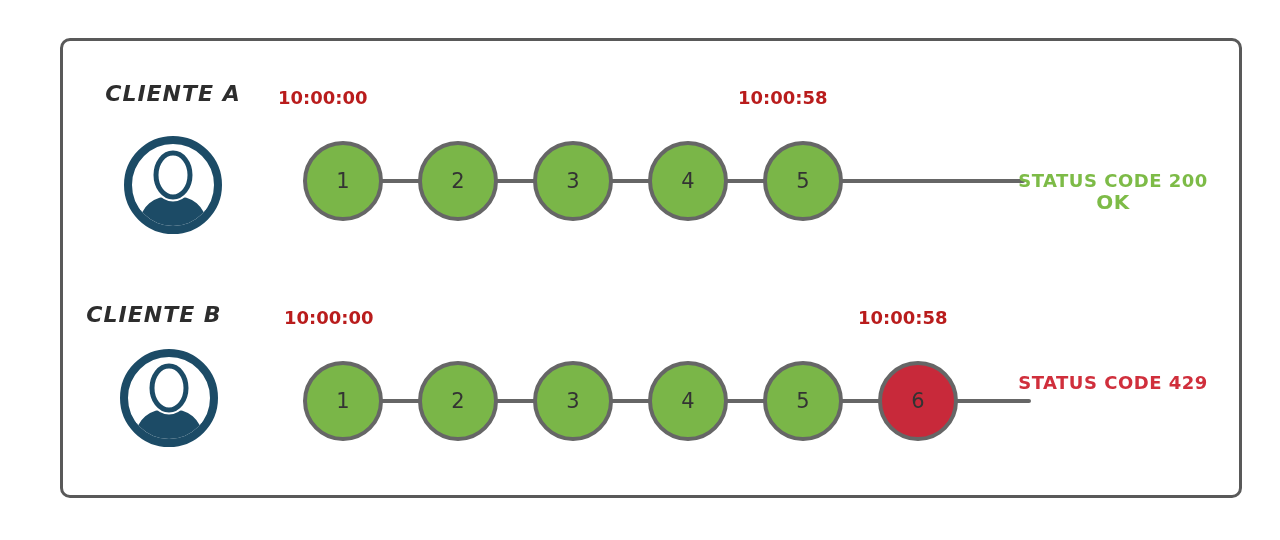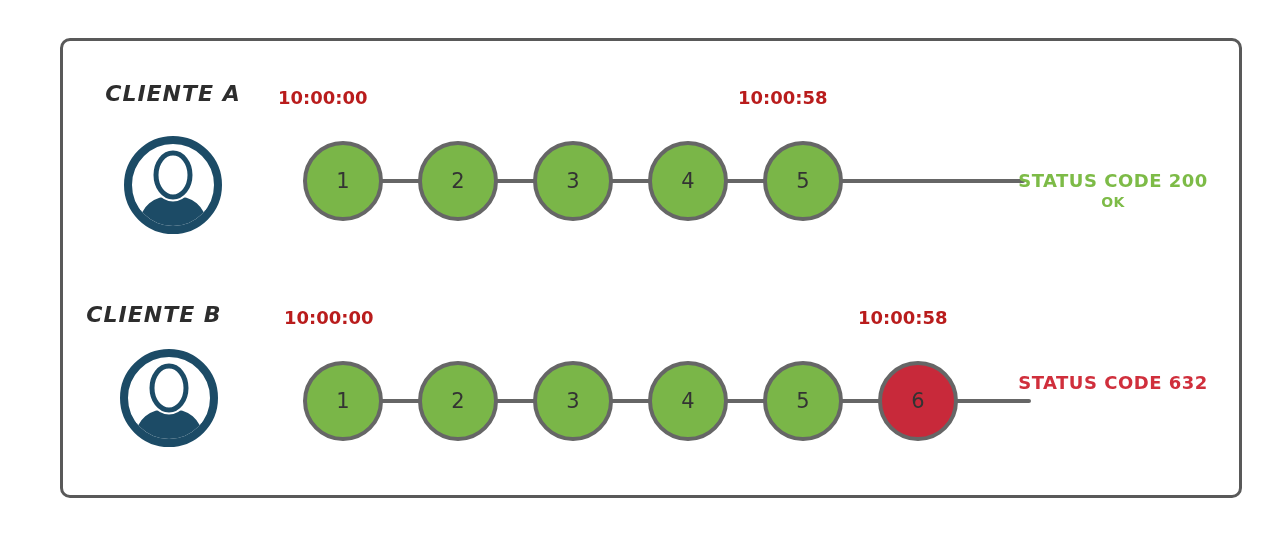--- a/index.html
+++ b/index.html
@@ -57,21 +57,21 @@
   .status {
     position: absolute; width: 210px;
     text-align: center;
     font-weight: bold; letter-spacing: 0.5px;
   }
   .status[data-type="success"] { color: #7dbb47; }
   .status[data-type="error"] { color: #d02f3c; }
   .sA { left: 945px; top: 128px; }
   .sB { left: 945px; top: 330px; }
   .status-line1 { font-size: 18px; line-height: 23px; }
-  .status-line2 { font-size: 14px; line-height: 21px; }
+  .status-line2 { font-size: 20px; line-height: 21px; }
 </style>
 </head>
 <body>
 
 <div class="frame">
 
   <div class="client-label lblA">CLIENTE A</div>
 
   <svg class="avatar avA" viewBox="0 0 100 100">
     <defs>
@@ -125,16 +125,16 @@
   <div class="connector cB"></div>
 
   <div class="circle" style="left:240px;top:320px" data-state="ok">1</div>
   <div class="circle" style="left:355px;top:320px" data-state="ok">2</div>
   <div class="circle" style="left:470px;top:320px" data-state="ok">3</div>
   <div class="circle" style="left:585px;top:320px" data-state="ok">4</div>
   <div class="circle" style="left:700px;top:320px" data-state="ok">5</div>
   <div class="circle" style="left:815px;top:320px" data-state="blocked">6</div>
 
   <div class="status sB" data-type="error">
-    <div class="status-line1">STATUS CODE 632</div>
+    <div class="status-line1">STATUS CODE 429</div>
   </div>
 
 </div>
 
 </body></html>

